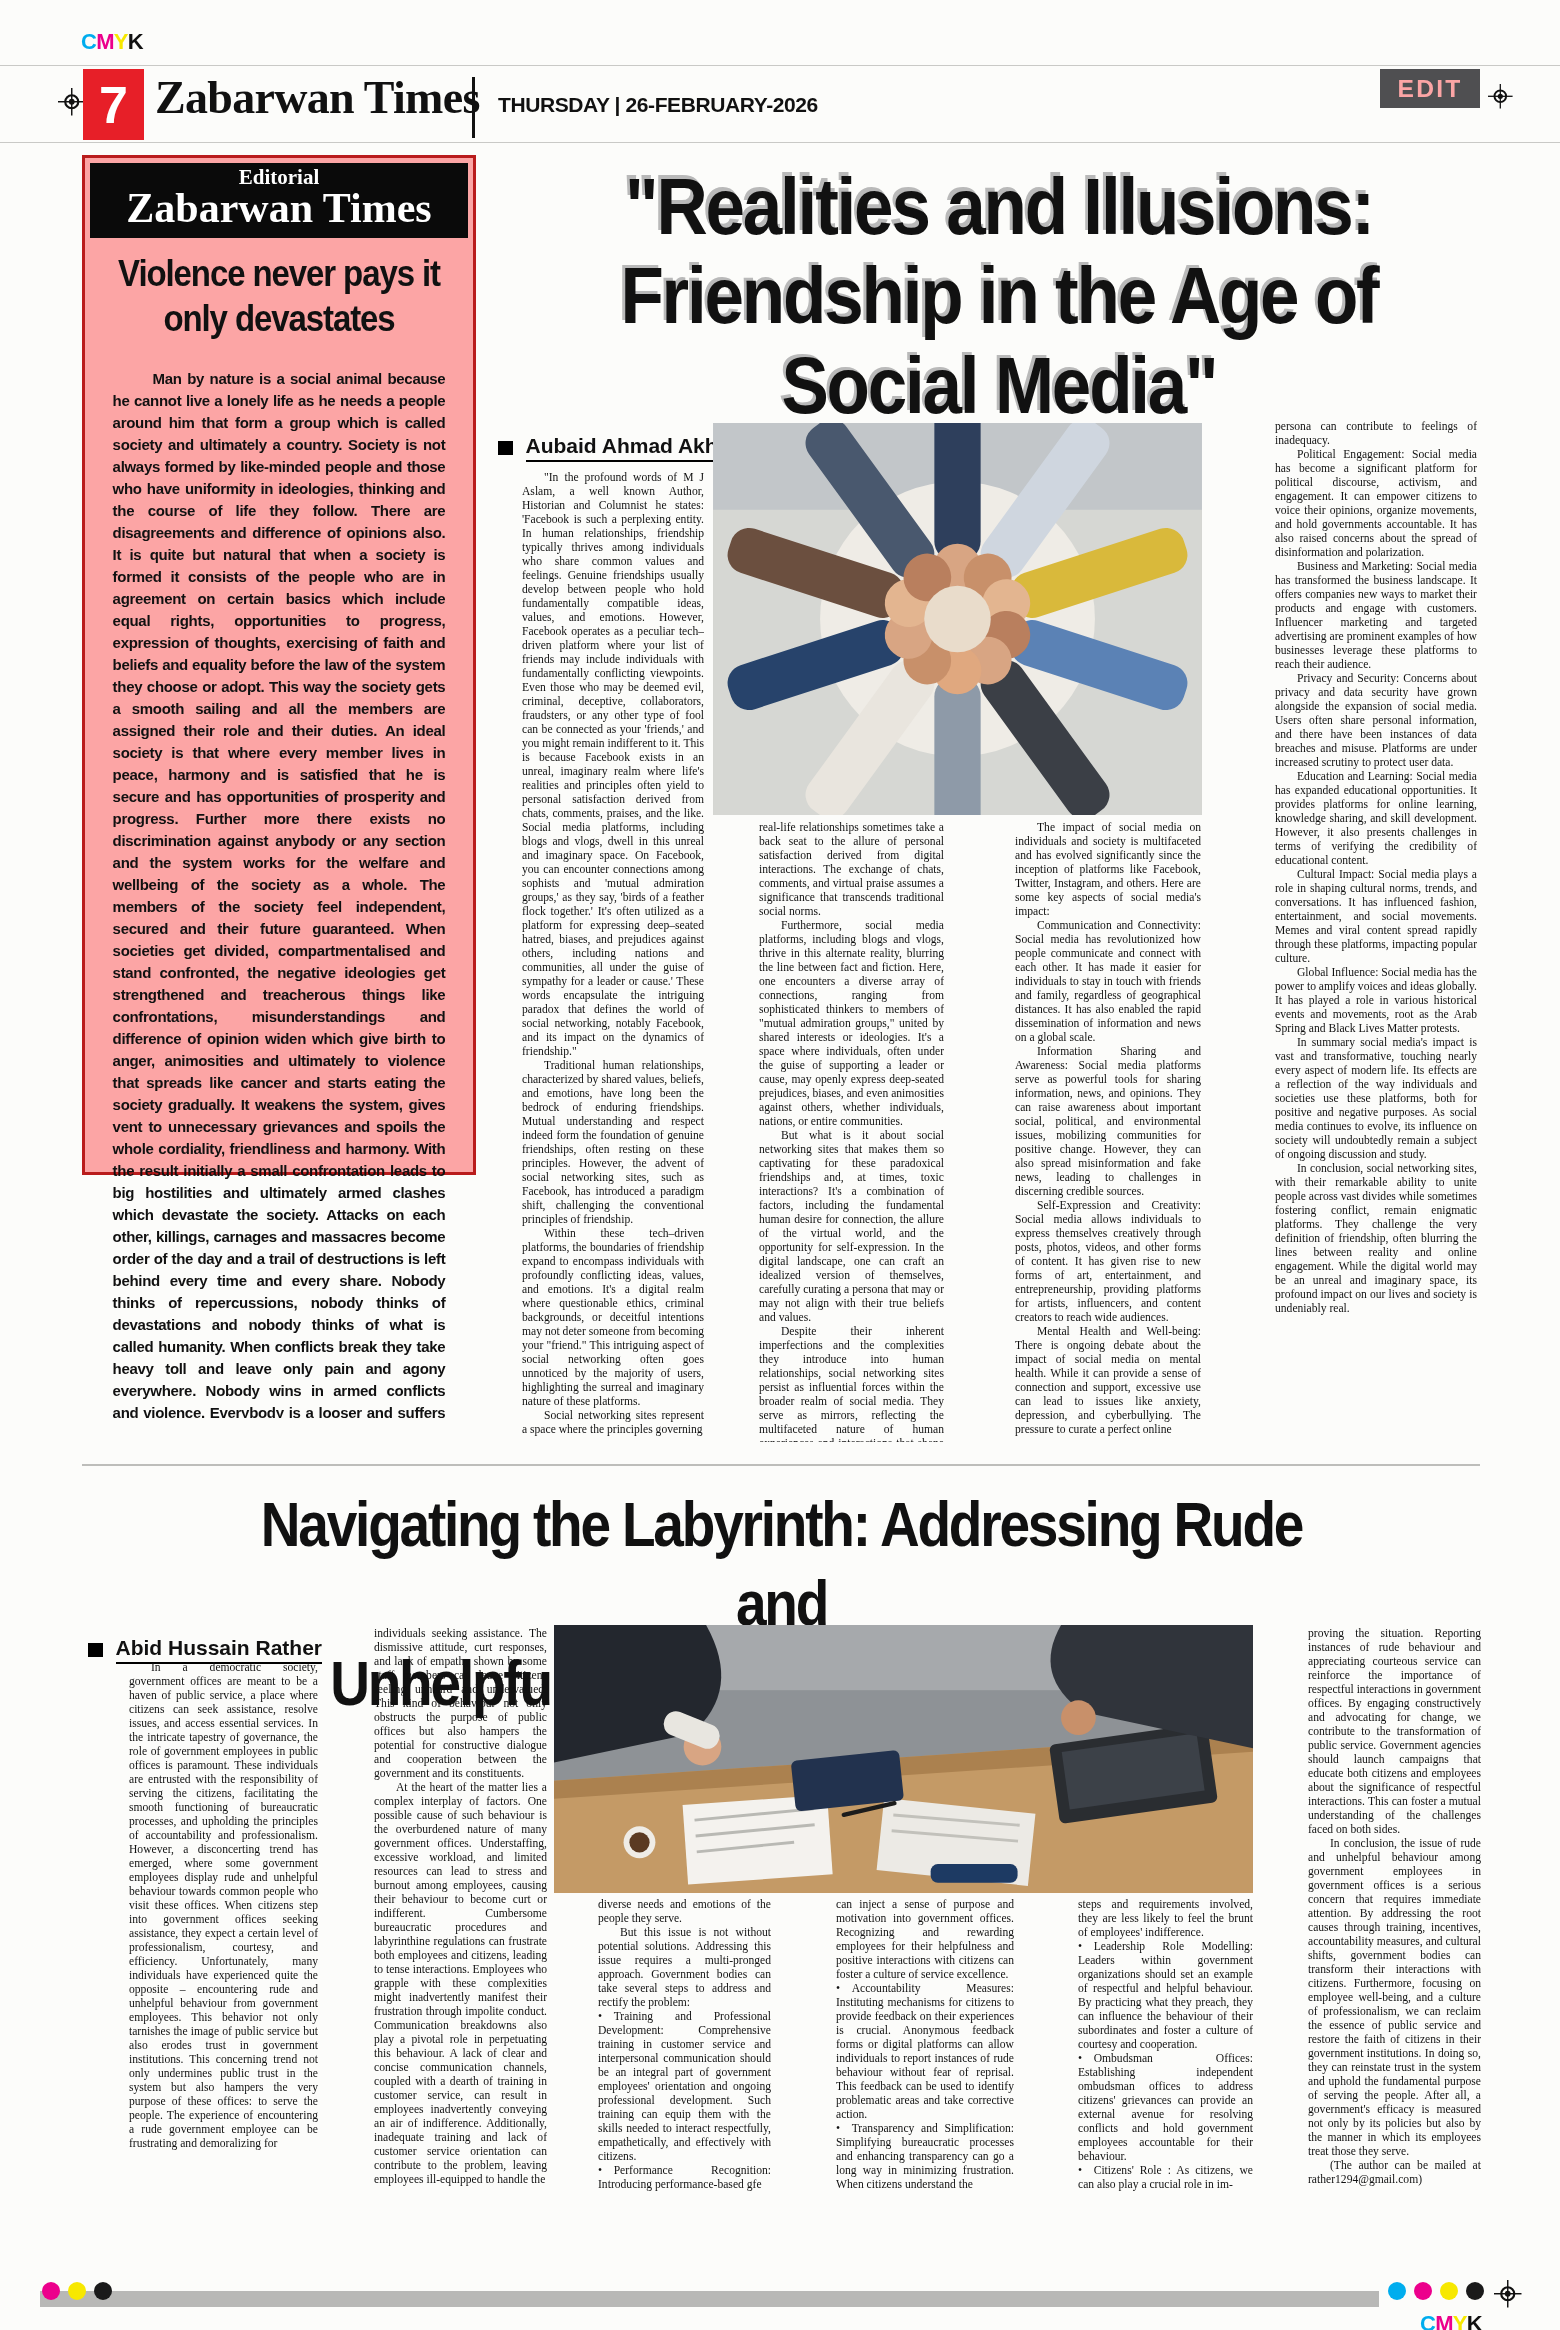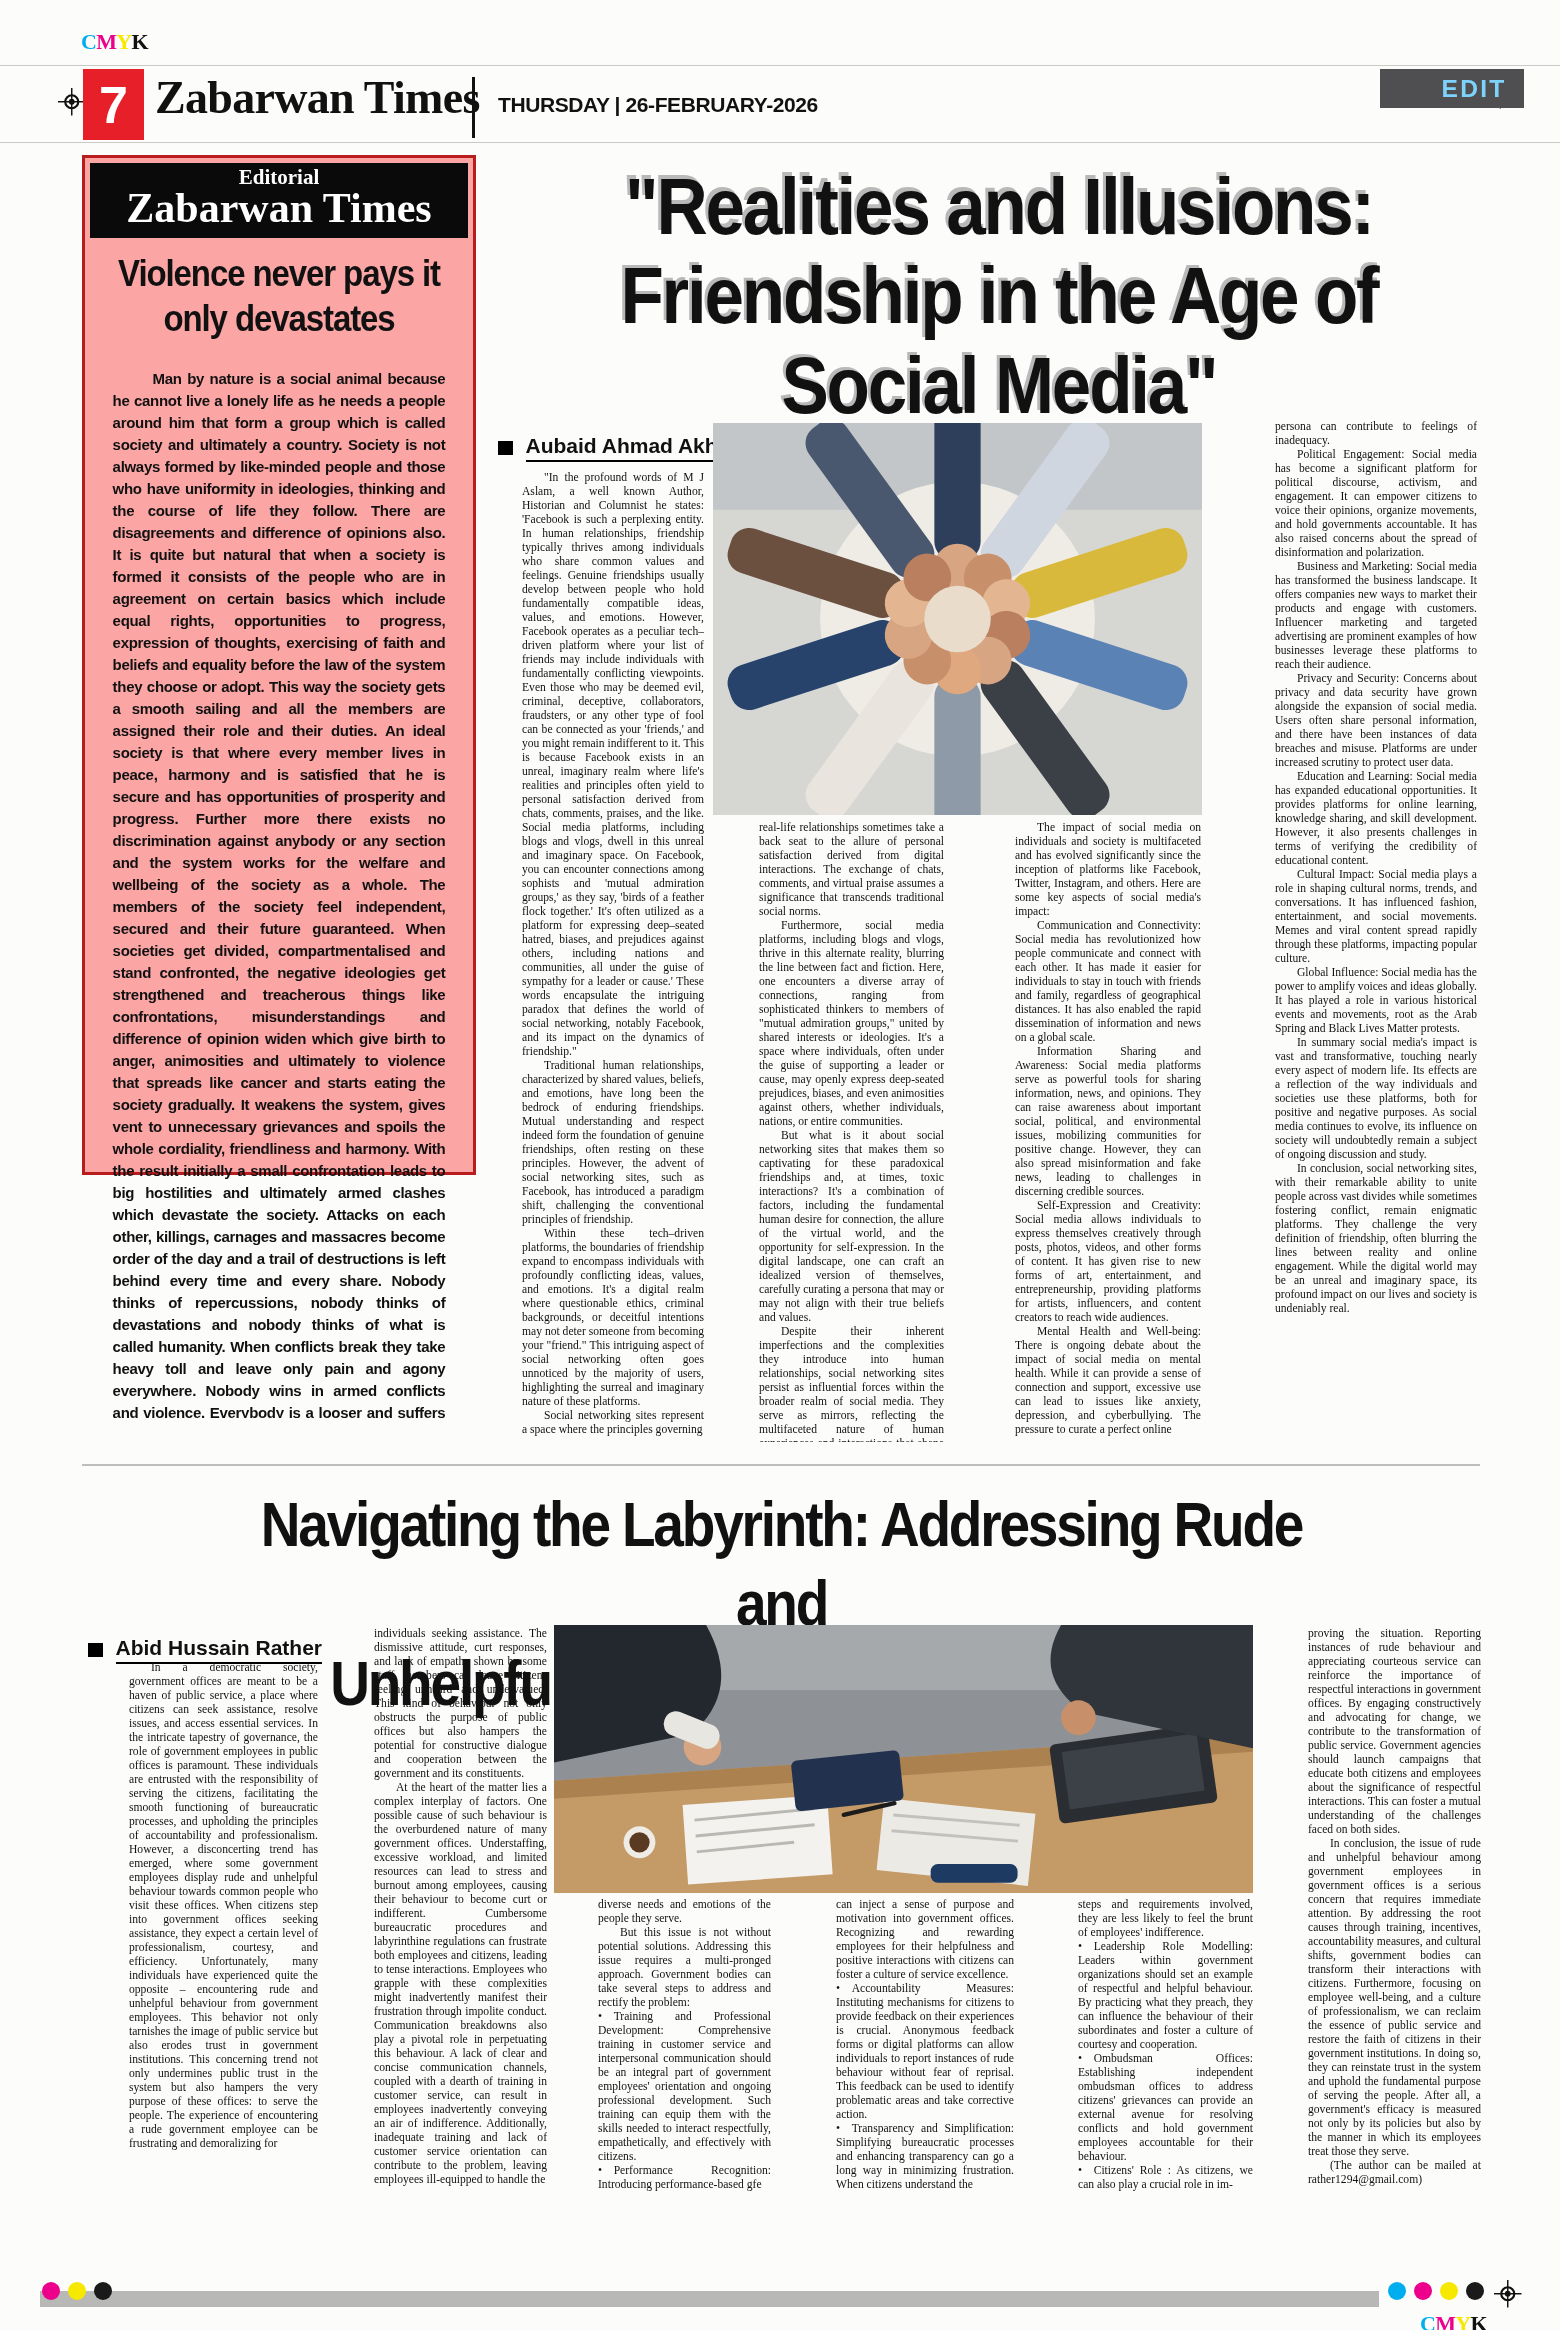--- a/index.html
+++ b/index.html
@@ -1,32 +1,32 @@
 <!DOCTYPE html>
 <html style="font-size:11.6px"><head>
 <meta charset="utf-8">
 <style>
   html,body{margin:0;padding:0;background:#e9e9e6;}
   .page{position:relative;width:1561px;height:2330px;background:#fcfcfa;overflow:hidden;
         font-family:"Liberation Serif",serif;color:#111;}
   
   .hairline{position:absolute;background:#c9c9c6;}
-  .cmyk-text{font-family:Liberation Serif, serif;font-weight:bold;letter-spacing:-0.7px;}
+  .cmyk-text{font-family:Liberation Sans, sans-serif;font-weight:bold;letter-spacing:-0.7px;}
   .cmyk-top{position:absolute;left:81px;top:29px;font-size:22px;}
   .cmyk-bottom{position:absolute;left:1420px;top:2311px;font-size:22px;}
   .regmark{position:absolute;}
   .pagenum{position:absolute;left:83px;top:69px;width:61px;height:71px;background:#e71f28;color:#fff;
            display:flex;align-items:center;justify-content:center;
            font:bold 52px "Liberation Sans",sans-serif;}
   .masthead{position:absolute;left:155px;top:75px;font:bold 46px/1 "Liberation Serif",serif;letter-spacing:-0.7px;}
   .vrule{position:absolute;left:472px;top:77px;width:2.9px;height:61px;background:#111;}
   .dateline{position:absolute;left:498px;top:93px;font:bold 21px "Liberation Sans",sans-serif;letter-spacing:-0.4px;}
-  .edit-box{position:absolute;left:1380px;top:69px;width:100px;height:39px;background:#4f4f51;color:#7dd3fc;
+  .edit-box{position:absolute;left:1380px;top:69px;width:100px;height:39px;background:#4f4f51;color:#fca5a5;
             display:flex;align-items:center;justify-content:center;
-            font:bold 24.6px "Liberation Sans",sans-serif;letter-spacing:2.2px;padding-left:44px;}
+            font:bold 24.6px "Liberation Sans",sans-serif;letter-spacing:2.2px;}
   
   .ed-box{position:absolute;left:82px;top:155px;width:394px;height:1020px;border:3px solid #b91c1c;
           background:#fca5a5;box-sizing:border-box;}
   .ed-header{margin:5px;background:#0a0a0a;color:#fff;text-align:center;height:75px;overflow:hidden;}
   .ed-kicker{font:bold 21px/22px "Liberation Serif",serif;padding-top:2.9px;}
   .ed-brand{font:bold 42px/42px "Liberation Serif",serif;margin-top:-1.4px;letter-spacing:0px;}
   .ed-headline{margin-top:13px;text-align:center;white-space:pre-line;
                font:bold 33px/41px "Liberation Sans",sans-serif;letter-spacing:-1.1px;
                transform:scaleY(1.1);transform-origin:top center;}
   .ed-body{margin:19px 11.6px 0 11.6px;height:1066px;overflow:hidden;text-align:justify;

